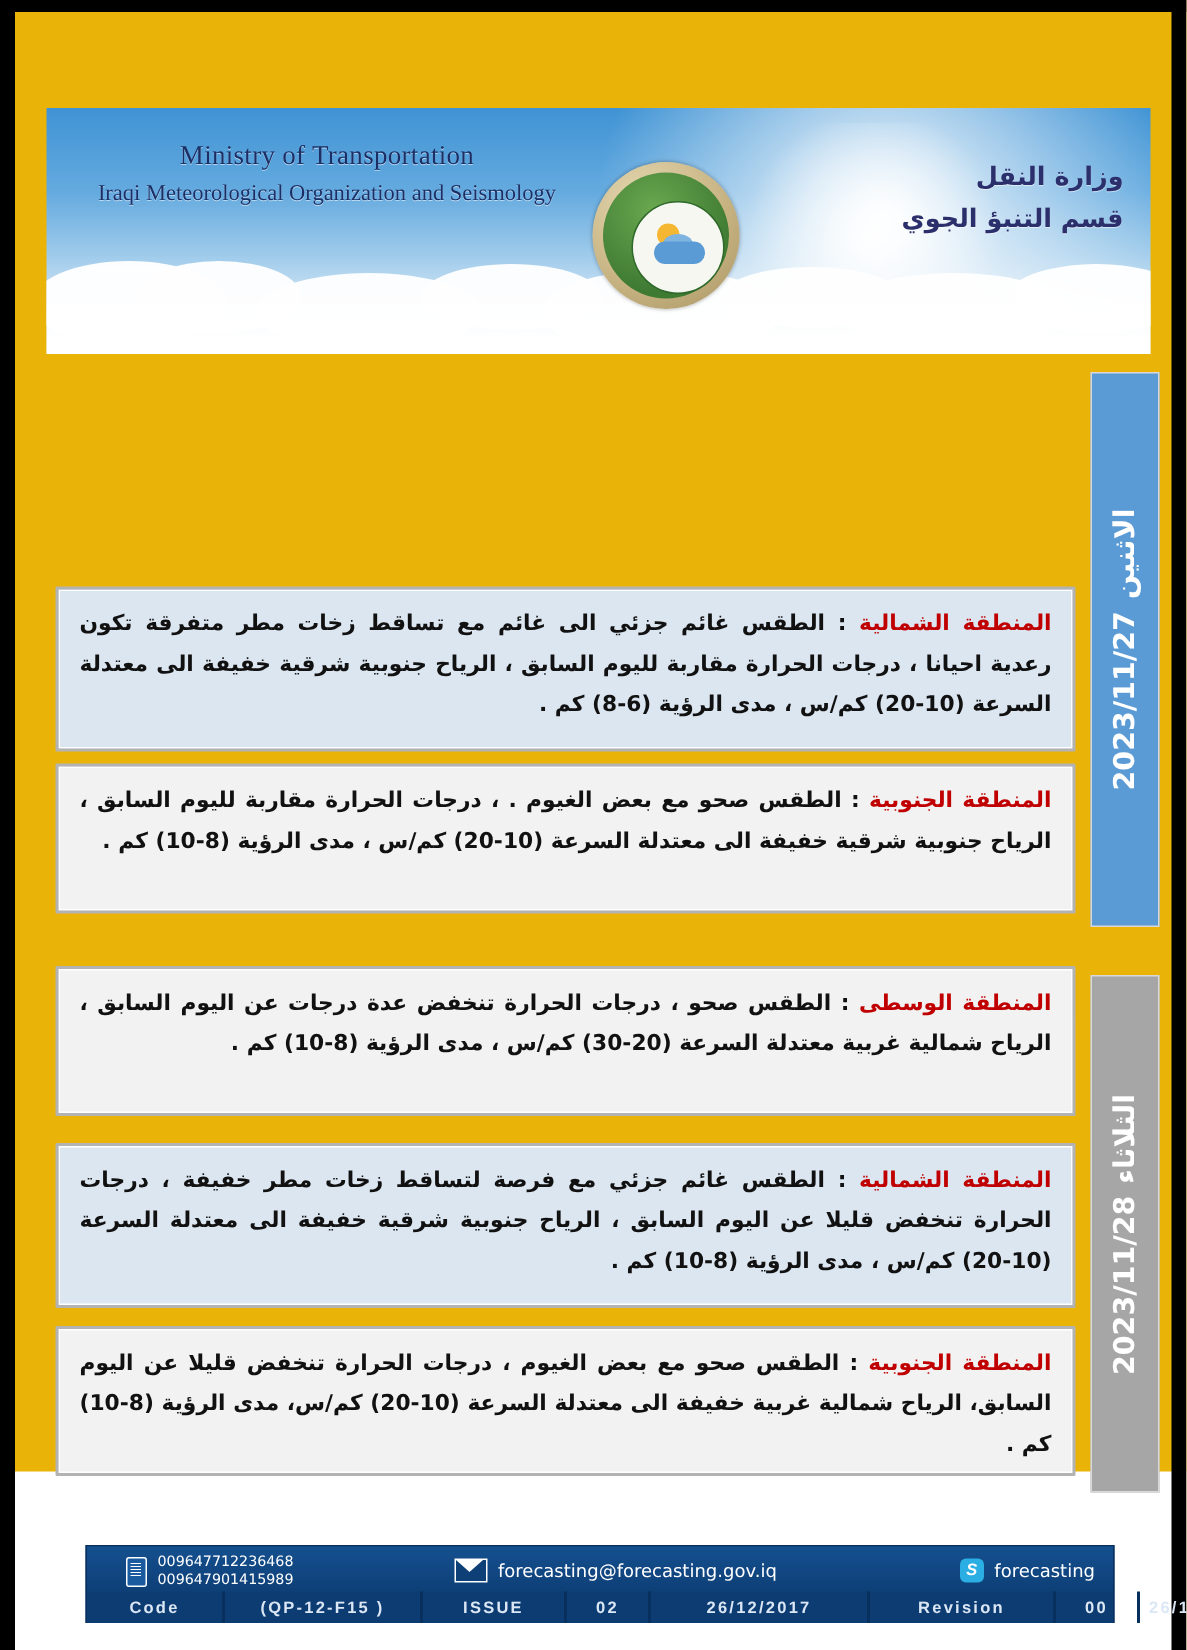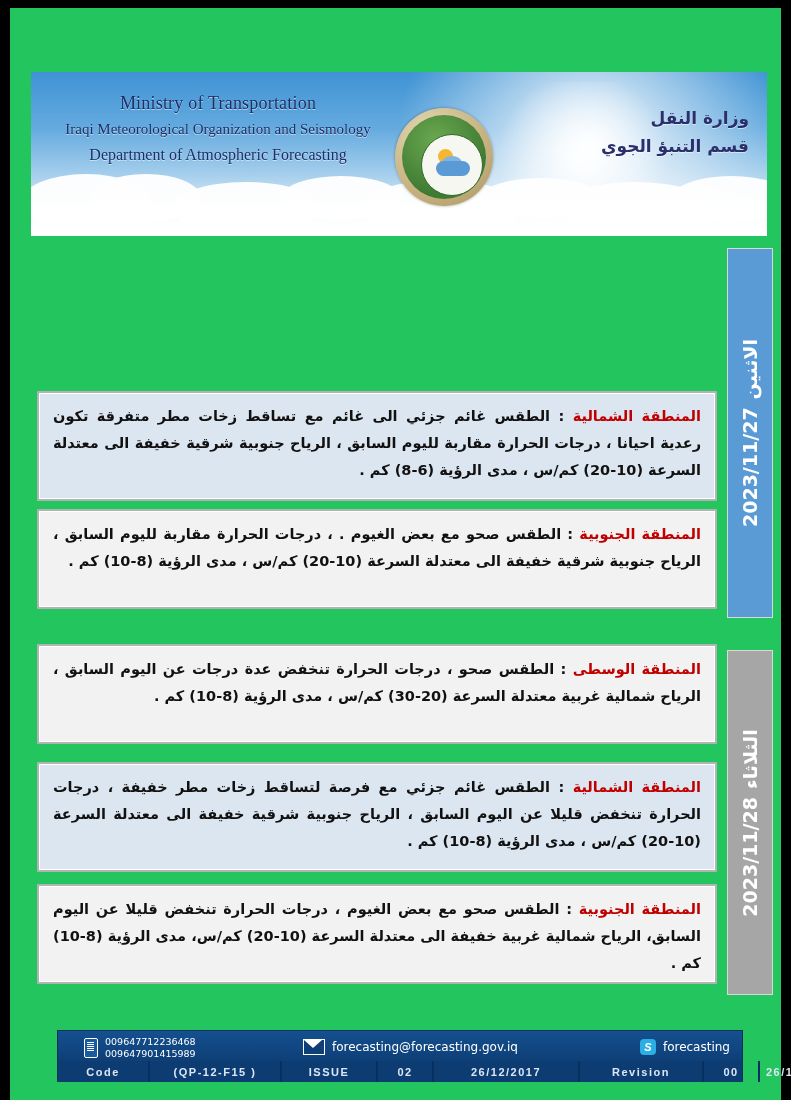--- a/index.html
+++ b/index.html
@@ -12,22 +12,22 @@
     height: 1100px;
     position: relative;
     font-family: "DejaVu Sans", "Liberation Sans", sans-serif;
     overflow: hidden;
   }
 
   
   .page {
     position: absolute;
     left: 0; top: 0;
-    width: 791px; height: 1100px;
-    background: #22c55e;
+    width: 791px; height: 981px;
+    background: #eab308;
     box-sizing: border-box;
   }
   .page-edge-left,
   .page-edge-right {
     position: absolute;
     top: 0;
     width: 10px;
     height: 1100px;
     background: #000000;
   }
@@ -345,21 +345,20 @@
       <div class="cloud" style="left:330px;  bottom:0px;  width:160px; height:56px;"></div>
       <div class="cloud" style="left:450px;  bottom:18px; width:120px; height:40px;"></div>
       <div class="cloud" style="left:530px;  bottom:4px;  width:150px; height:50px;"></div>
       <div class="cloud" style="left:640px;  bottom:14px; width:120px; height:46px;"></div>
       <div class="cloud-base"></div>
     </div>
 
     <div class="banner-en">
       <div class="l1">Ministry of Transportation</div>
       <div class="l2">Iraqi Meteorological Organization and Seismology</div>
-      <div class="l3">Department of Atmospheric Forecasting</div>
     </div>
 
     <div class="emblem">
       <div class="emblem-ring">
         <div class="emblem-inner">
           <div class="emblem-sun"></div>
           <div class="emblem-cloud2"></div>
           <div class="emblem-cloud1"></div>
         </div>
       </div>

